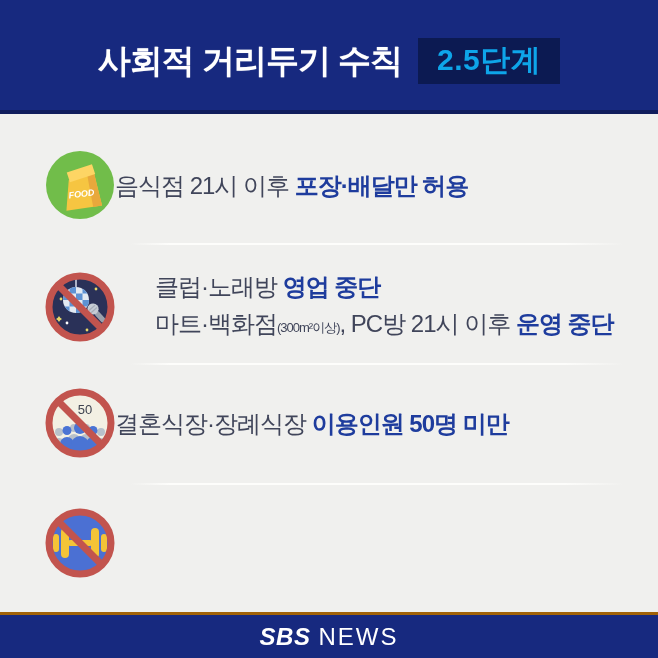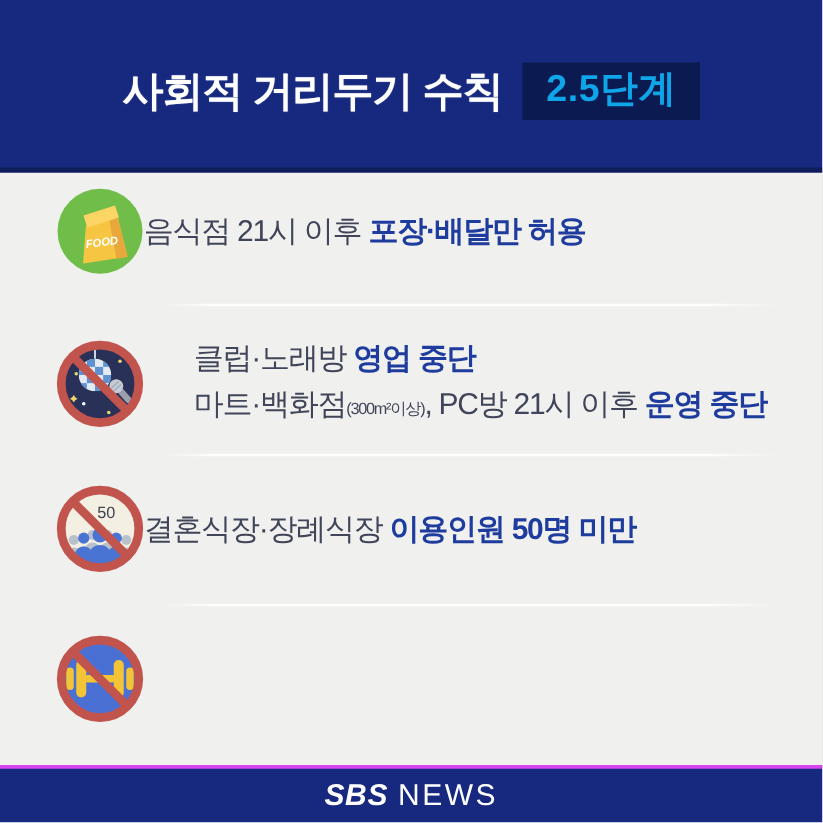--- a/index.html
+++ b/index.html
@@ -9,21 +9,21 @@
   }
   .stage{
     position:relative;
     width:658px;height:658px;
     margin:0 auto;
     background:#f0f0ee;
     overflow:hidden;
   }
   
   .hdr{
-    position:absolute;top:0;left:0;right:0;height:138px;
+    position:absolute;top:0;left:0;right:0;height:114px;
     background:#17297f;
     border-bottom:4px solid #101d5c;
     display:flex;align-items:center;justify-content:center;
     gap:16px;
     padding-top:12px;box-sizing:border-box;
   }
   .title{
     margin:0;
     font-size:33px;font-weight:bold;color:#ffffff;
     letter-spacing:-1px;
@@ -63,21 +63,21 @@
     position:absolute;left:130px;width:494px;height:2px;
     background:linear-gradient(90deg,rgba(255,255,255,0),#fdfdfb 8%,#fdfdfb 88%,rgba(255,255,255,0));
   }
   .div-1{top:243px;}
   .div-2{top:363px;}
   .div-3{top:483px;}
   
   .ftr{
     position:absolute;left:0;right:0;bottom:0;height:43px;
     background:#17297f;
-    border-top:3px solid #d946ef;
+    border-top:3px solid #a16207;
     display:flex;align-items:center;justify-content:center;
     gap:8px;color:#ffffff;
   }
   .sbs{font-size:24px;font-weight:bold;letter-spacing:0.5px;font-style:italic;}
   .news{font-size:24px;font-weight:normal;letter-spacing:2px;}
 </style>
 </head>
 <body>
 
 <div class="stage">

